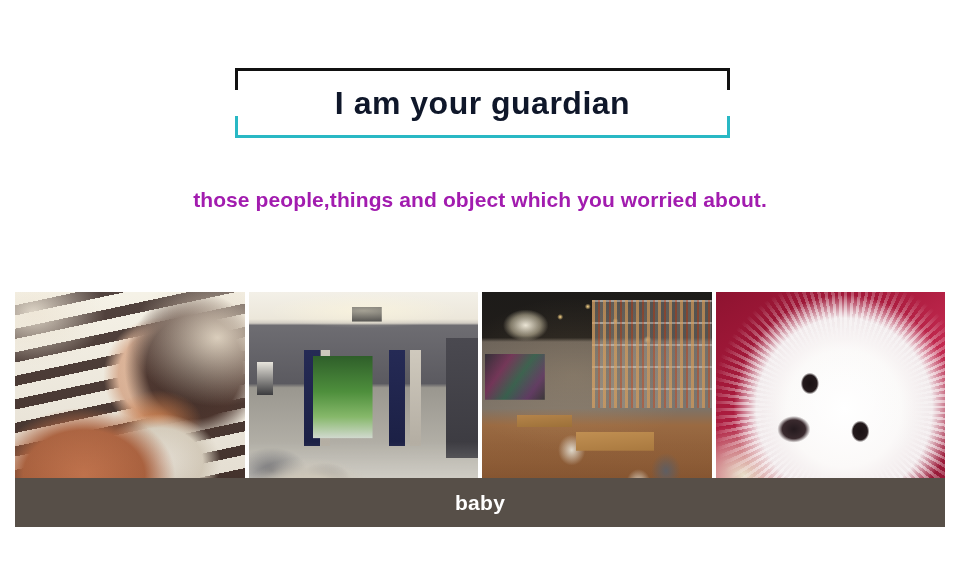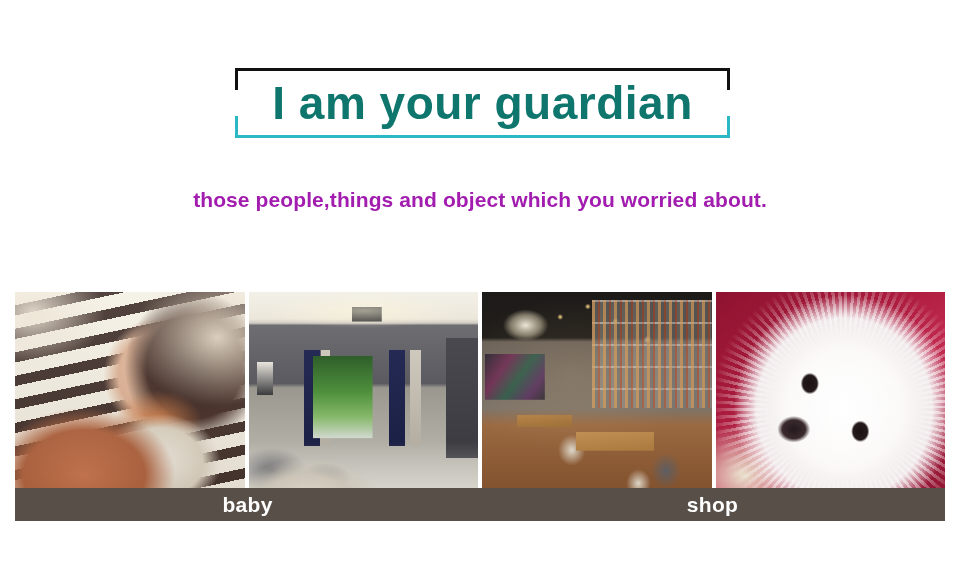--- a/index.html
+++ b/index.html
@@ -41,23 +41,23 @@
     border-left: 3px solid #29b8c4;
     border-right: 3px solid #29b8c4;
   }
   .heading-title {
     position: absolute;
     left: 0;
     right: 0;
     top: 50%;
     transform: translateY(-50%);
     text-align: center;
-    font-size: 46px;
+    font-size: 32px;
     font-weight: bold;
-    color: #0f766e;
+    color: #0f172a;
     letter-spacing: 0.5px;
     white-space: nowrap;
     font-family: "Liberation Sans", sans-serif;
   }
 
   
   .subtitle {
     position: absolute;
     left: 0;
     right: 0;
@@ -227,23 +227,23 @@
       
       radial-gradient(ellipse 9% 8% at 34% 66%, #241a1e 0%, #3a2a2e 56%, rgba(58,42,46,0) 80%),
       
       radial-gradient(ellipse 60% 60% at 56% 50%, rgba(255,255,255,0.25) 0%, rgba(255,255,255,0) 70%);
   }
 
   
   .caption-bar {
     position: absolute;
     left: 15px;
-    top: 488px;
+    top: 478px;
     width: 930px;
-    height: 33px;
+    height: 49px;
     background: #574f48;
     display: flex;
   }
   .caption-cell {
     flex: 1 1 0;
     display: flex;
     align-items: center;
     justify-content: center;
     color: #ffffff;
     font-size: 21px;
@@ -273,14 +273,13 @@
   <div class="photo-cell">
     <div class="photo-art art-shop"></div>
   </div>
   <div class="photo-cell">
     <div class="photo-art art-pet"></div>
   </div>
 </div>
 
 <div class="caption-bar">
   <div class="caption-cell">baby</div>
-  <div class="caption-cell">shop</div>
 </div>
 
 </body></html>

